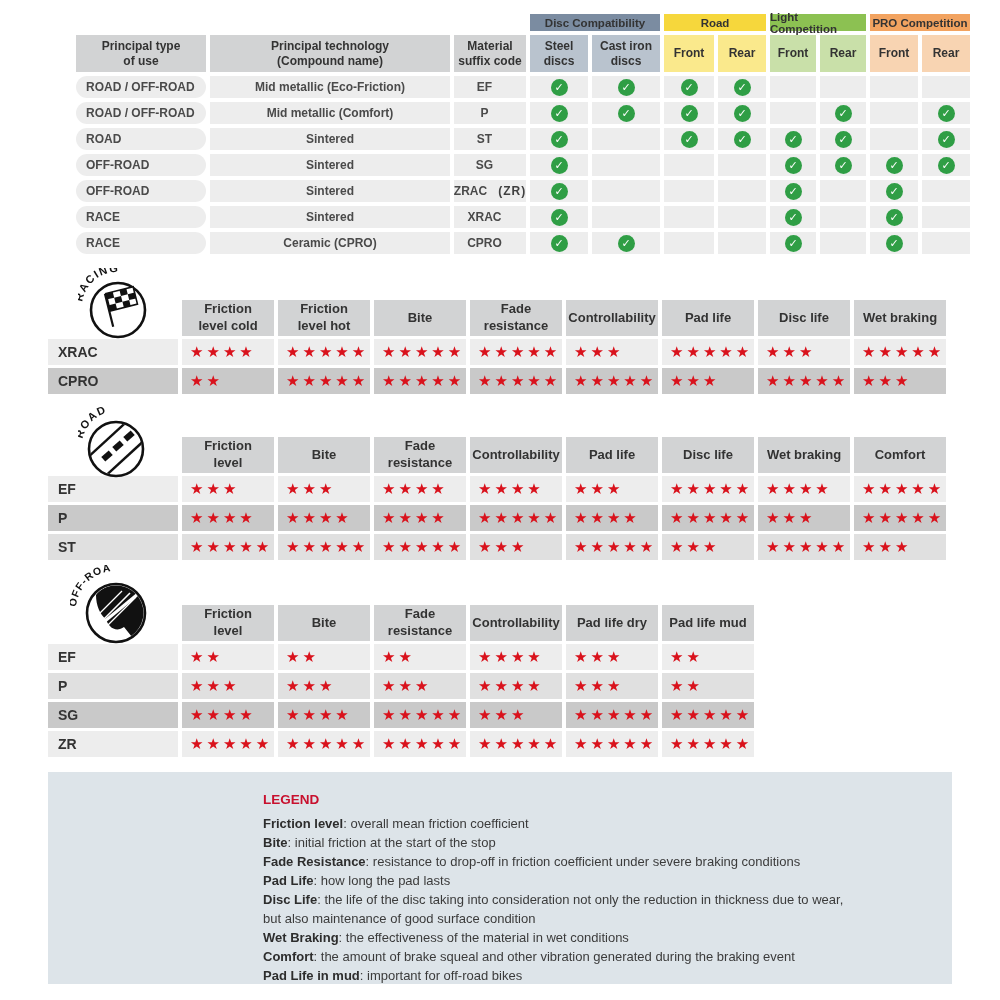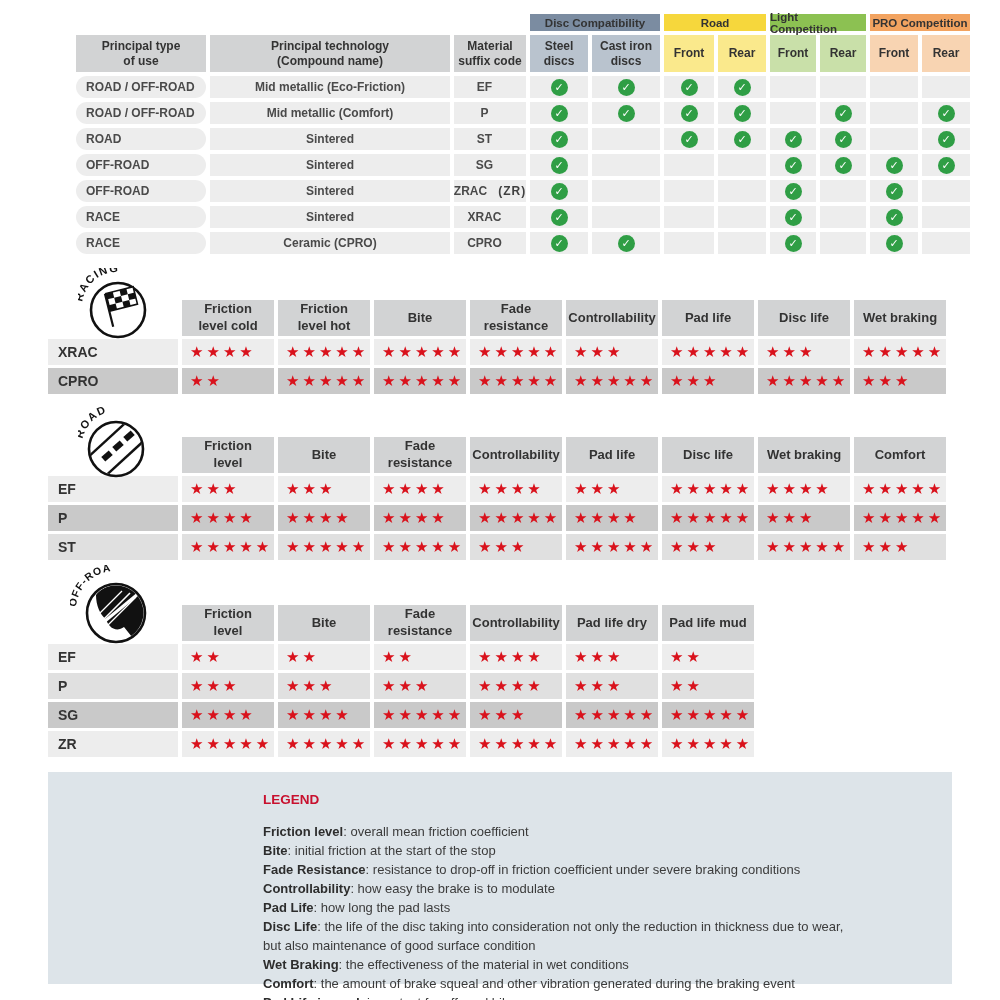--- a/index.html
+++ b/index.html
@@ -41,21 +41,21 @@
       font-size:15px;letter-spacing:3px;color:#d9121c;font-family:"DejaVu Sans",sans-serif;}
   .light{background:#ededed}.mid{background:#e0e0e0}.dark{background:#c9c9c9}
   .icon{position:absolute;}
   .ic-racing{left:30px;top:-32px;}
   .ic-road{left:30px;top:-30px;}
   .ic-off{left:22px;top:-40px;}
 
   
   .legend{margin-top:15px;background:#dde4e9;height:212px;box-sizing:border-box;
           padding:20px 20px 0 215px;}
-  .lg-title{color:#c8102e;font-weight:700;font-size:13.5px;margin-bottom:15px;}
+  .lg-title{color:#c8102e;font-weight:700;font-size:13.5px;margin-bottom:7px;}
   .lg-line{font-size:13px;color:#3b3b3b;line-height:19px;}
   .lg-term{font-weight:700;color:#2d2d2d;}
   .lg-def{white-space:pre-line;}
 </style>
 </head>
 <body>
 
 <div class="page">
 
   <div class="t1">
@@ -434,21 +434,20 @@
       <div class="sr light">★★★★★</div>
       <div class="sr light">★★★★★</div>
     </div>
   </div>
 
   <div class="legend">
     <div class="lg-title">LEGEND</div>
     <div class="lg-line"><span class="lg-term">Friction level</span><span class="lg-def">: overall mean friction coefficient</span></div>
     <div class="lg-line"><span class="lg-term">Bite</span><span class="lg-def">: initial friction at the start of the stop</span></div>
     <div class="lg-line"><span class="lg-term">Fade Resistance</span><span class="lg-def">: resistance to drop-off in friction coefficient under severe braking conditions</span></div>
-    <div class="lg-line"><span class="lg-term">Controllability</span><span class="lg-def">: how easy the brake is to modulate</span></div>
     <div class="lg-line"><span class="lg-term">Pad Life</span><span class="lg-def">: how long the pad lasts</span></div>
     <div class="lg-line"><span class="lg-term">Disc Life</span><span class="lg-def">: the life of the disc taking into consideration not only the reduction in thickness due to wear,
 but also maintenance of good surface condition</span></div>
     <div class="lg-line"><span class="lg-term">Wet Braking</span><span class="lg-def">: the effectiveness of the material in wet conditions</span></div>
     <div class="lg-line"><span class="lg-term">Comfort</span><span class="lg-def">: the amount of brake squeal and other vibration generated during the braking event</span></div>
     <div class="lg-line"><span class="lg-term">Pad Life in mud</span><span class="lg-def">: important for off-road bikes</span></div>
   </div>
 
 </div>
 

